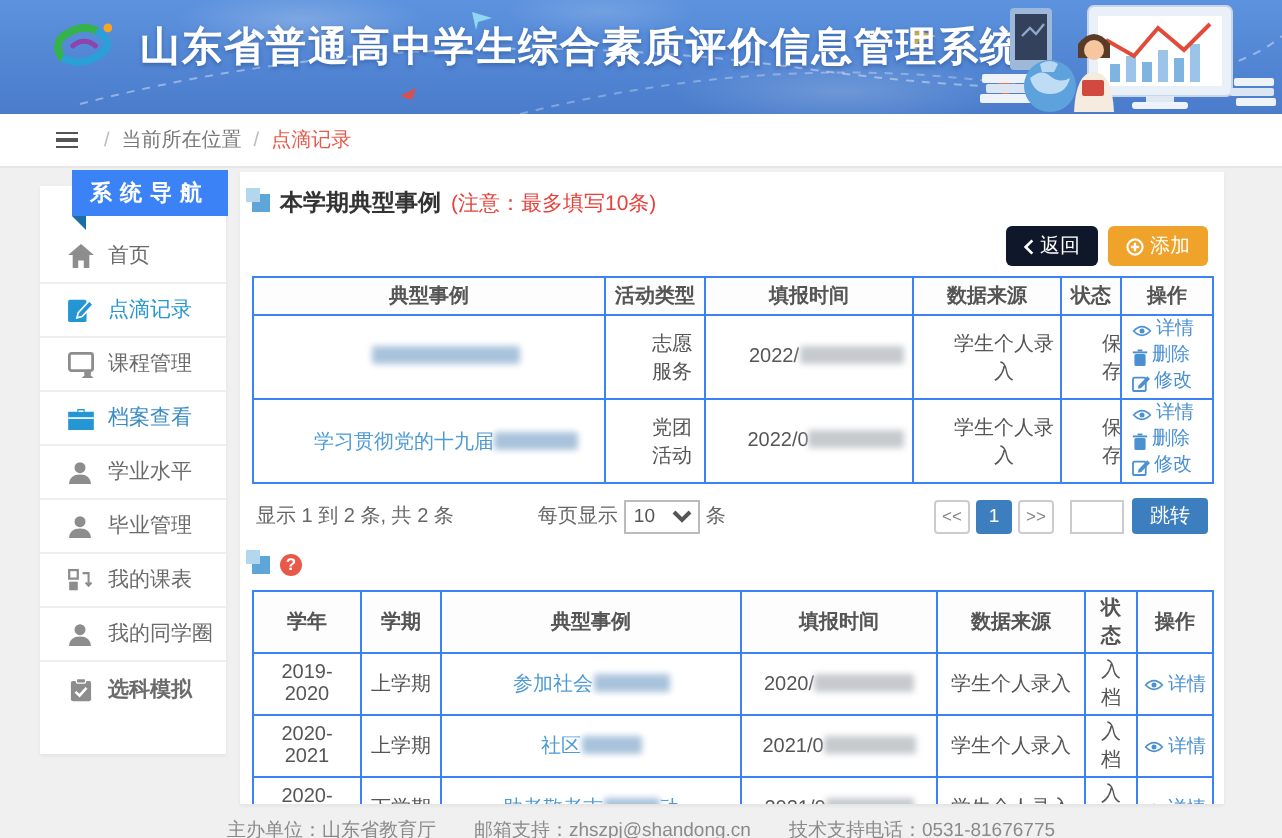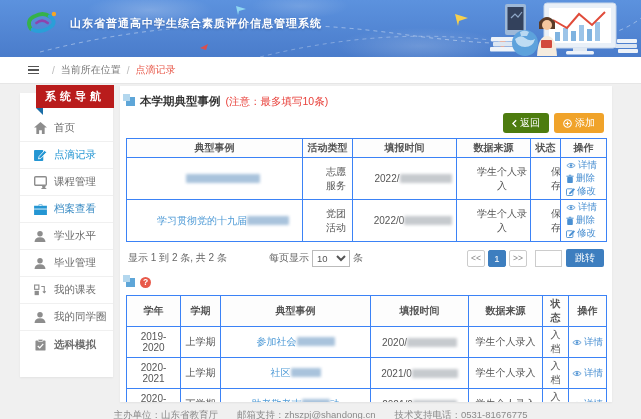--- a/index.html
+++ b/index.html
@@ -9,37 +9,37 @@
 
   
   .hd { position:relative; height:57px; overflow:hidden;
         background:
           radial-gradient(90px 22px at 150px 10px, rgba(255,255,255,.22), transparent 70%),
           radial-gradient(120px 26px at 420px 46px, rgba(255,255,255,.18), transparent 70%),
           radial-gradient(70px 18px at 300px 6px, rgba(255,255,255,.15), transparent 70%),
           linear-gradient(180deg,#5c92de,#4a7ccb); }
   .hd .decor { position:absolute; inset:0; width:100%; height:100%; }
   .brand { position:absolute; left:24px; top:8px; display:flex; align-items:center; gap:8px; }
-  .brand h1 { color:#fff; font-size:11px; font-weight:bold; letter-spacing:1px;
+  .brand h1 { color:#fff; font-size:20px; font-weight:bold; letter-spacing:1px;
               text-shadow:0 1px 2px rgba(30,60,120,.45); }
   .illus { position:absolute; right:2px; top:1px; }
 
   
   .crumbbar { height:27px; background:#fff; border-bottom:1px solid #e6e6e6;
               display:flex; align-items:center; padding-left:28px; font-size:10px; color:#777; }
   .burger { display:inline-flex; flex-direction:column; gap:2px; margin-right:7px; cursor:pointer; }
   .burger i { display:block; width:11px; height:1.6px; background:#555; }
   .crumbbar .sep { margin:0 6px; color:#bbb; }
   .crumbbar .cur { color:#e8594a; text-decoration:none; cursor:pointer; }
 
   
   .bodyarea { position:relative; height:319px; }
   .side { position:absolute; left:20px; top:9px; width:93px; height:284px;
           background:#fff; box-shadow:0 1px 2px rgba(0,0,0,.06); }
-  .ribbon { position:absolute; left:16px; top:-8px; width:78px; height:23px; background:#b91c1c;
+  .ribbon { position:absolute; left:16px; top:-8px; width:78px; height:23px; background:#3b82f6;
             color:#fff; font-size:11px; font-weight:bold; letter-spacing:4px;
             display:flex; align-items:center; justify-content:center; z-index:2; }
   .ribbon:after { content:""; position:absolute; left:0; top:100%; width:0; height:0;
                   border-top:7px solid #1a6da6; border-left:7px solid transparent; }
   .side ul { list-style:none; padding:22px 0 0 0; }
   .side li { display:flex; align-items:center; gap:7px; height:27px; padding-left:13px;
              font-size:10.5px; color:#6b6b6b; cursor:pointer; border-bottom:1px solid #f0f0f0; }
   .side li:last-child { border-bottom:none;font-weight:bold; }
   .side li .ic { width:14px; display:flex; justify-content:center; color:#8d8d8d; }
   .side li.on { color:#2496d3; }
@@ -54,21 +54,21 @@
   .secicon:before { content:""; position:absolute; left:-3px; top:-3px; width:7px; height:7px; background:#b3d7ee; }
   .sechead h2 { font-size:11.5px; color:#333; font-weight:bold; }
   .sechead .note { font-size:10.5px; color:#e8403a; }
   .qmark { width:11px; height:11px; border-radius:50%; background:#e8594a; color:#fff;
            font-size:8.5px; line-height:11px; text-align:center; font-weight:bold; cursor:pointer; }
 
   .btns { display:flex; justify-content:flex-end; gap:5px; margin:4px 2px 5px 0; }
   .btn { display:inline-flex; align-items:center; gap:3px; border:none; color:#fff;
          font-size:10px; padding:3px 9px; border-radius:3px; cursor:pointer;
          font-family:inherit; }
-  .btn-back { background:#4d7c0f; }
+  .btn-back { background:#0f172a; }
   .btn-add { background:#f0a32a; }
 
   table.tbl { width:480px; border-collapse:collapse; table-layout:fixed; font-size:10px; color:#555; }
   .tbl th, .tbl td { border:1px solid #3b82f6; text-align:center; padding:1px 3px; overflow:hidden; }
   .tbl th { height:19px; font-weight:600; color:#555; background:#fdfdfd; }
   .t1 td { height:42px;padding-left:20px; }
   .t2 td { height:22px; }
   .lnk { color:#4e9ad6; text-decoration:none; cursor:pointer; }
   .ops { text-align:left !important; padding-left:5px !important; }
   .ops a { display:flex; align-items:center; gap:2px; color:#4a90d2; text-decoration:none;

